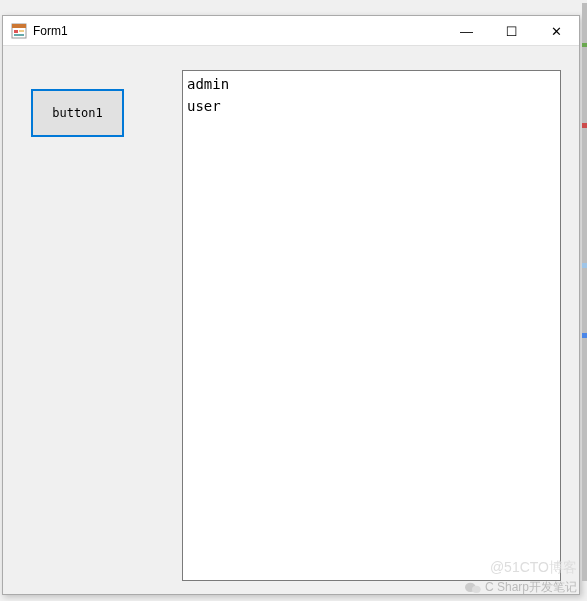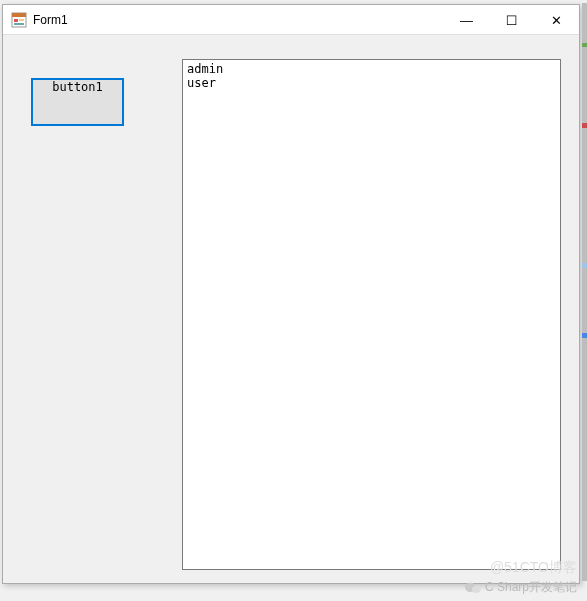--- a/index.html
+++ b/index.html
@@ -10,21 +10,21 @@
     body {
       width: 587px;
       height: 601px;
       background: #f0f0f0;
       font-family: "Microsoft YaHei", "SimSun", sans-serif;
       position: relative;
       overflow: hidden;
     }
     .window {
       position: absolute;
-      top: 4px;
+      top: 15px;
       left: 2px;
       width: 578px;
       height: 580px;
       background: #f0f0f0;
       border: 1px solid #aaa;
       box-shadow: 2px 2px 6px rgba(0,0,0,0.2);
     }
     .titlebar {
       height: 30px;
       background: #ffffff;
@@ -66,41 +66,41 @@
     }
     .button1 {
       position: absolute;
       left: 28px;
       top: 43px;
       width: 93px;
       height: 48px;
       background: #e1e1e1;
       border: 2px solid #0078d7;
       display: flex;
-      align-items: flex-start;
+      align-items: center;
       justify-content: center;
       font-family: "SimSun", monospace;
       font-size: 12px;
       color: #000;
       cursor: pointer;
     }
     .textbox {
       position: absolute;
       left: 179px;
       top: 24px;
       width: 379px;
       height: 511px;
       background: #ffffff;
       border: 1px solid #7a7a7a;
       padding: 2px 4px;
       font-family: "SimSun", monospace;
-      font-size: 12px;
+      font-size: 14px;
       color: #000;
       white-space: pre;
-      line-height: 14px;
+      line-height: 22px;
       overflow: auto;
     }
     .watermark {
       position: absolute;
       right: 10px;
       bottom: 5px;
       font-size: 12px;
       color: #bbb;
       display: flex;
       align-items: center;

